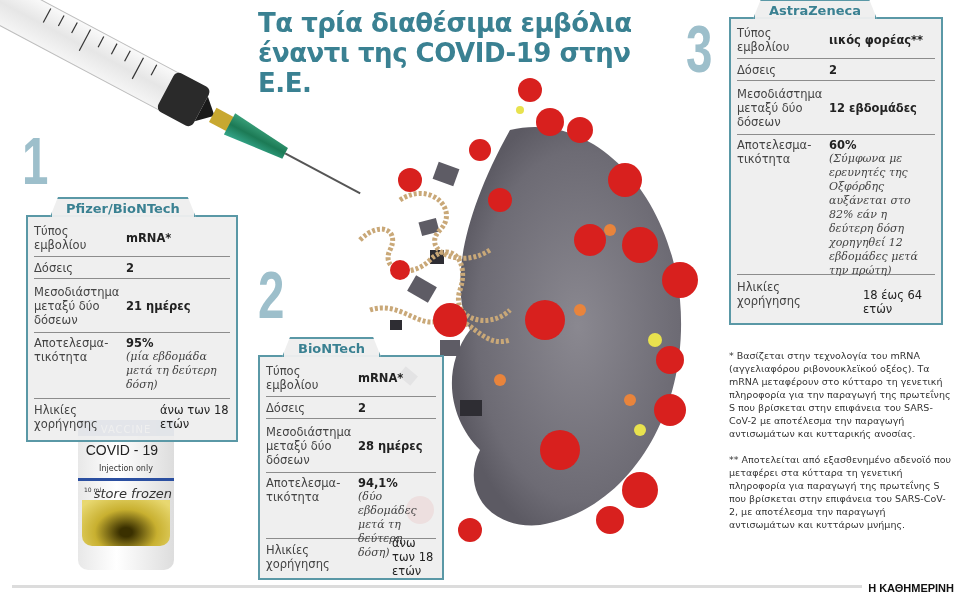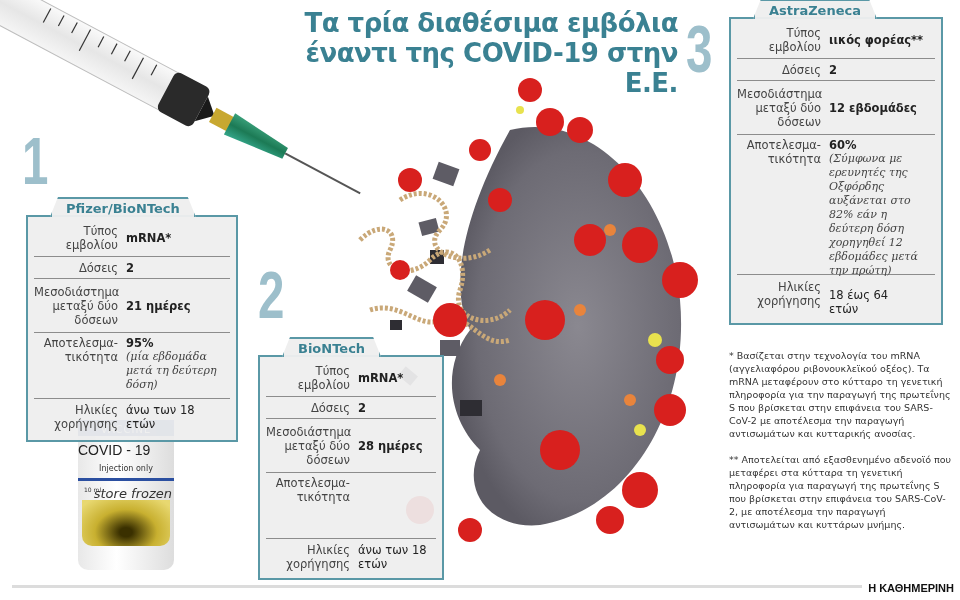--- a/index.html
+++ b/index.html
@@ -2,21 +2,21 @@
 <html><head>
 <meta charset="utf-8">
 <style>
   * { box-sizing: border-box; margin: 0; padding: 0; }
   html, body { width: 960px; height: 600px; overflow: hidden; background: #ffffff; }
   body { position: relative; font-family: "DejaVu Sans", sans-serif; color: #333; }
 
   .title {
     position: absolute; left: 258px; top: 8px; width: 420px;
     font-family: "DejaVu Sans", sans-serif; font-weight: bold;
-    font-size: 26px; line-height: 30px; color: #3a8192; letter-spacing: -0.5px; text-align: right;
+    font-size: 26px; line-height: 30px; color: #3a8192; letter-spacing: -0.5px;
   }
 
   .bignum {
     position: absolute; font-family: "Liberation Sans", sans-serif; font-weight: bold;
     color: #9dbfcb; font-size: 66px; line-height: 66px;
     transform: scaleX(0.72); transform-origin: left top;
   }
 
   .card {
     position: absolute; background: rgba(238,238,238,0.93);
@@ -27,22 +27,22 @@
     background: rgba(238,238,238,0.96);
     border: 2px solid #5a98a6; border-bottom: none;
     clip-path: polygon(8px 0, calc(100% - 8px) 0, 100% 100%, 0 100%);
     padding: 0 14px; color: #3a8192; font-weight: bold; font-size: 13px; line-height: 19px;
     white-space: nowrap;
   }
   .card-tab::before {
     content: ""; position: absolute; inset: 0;
   }
   .row { display: flex; align-items: center; border-bottom: 1.5px solid #8c8c8c; padding: 3px 0; }
-  .row:last-child { border-bottom: none; }
-  .lbl { text-align: right; font-size: 11.5px; line-height: 14px; color: #444; padding-right: 8px; flex: 0 0 auto; }
+  .row:last-child { border-bottom: none; gap: 34px; }
+  .lbl { text-align: left; font-size: 11.5px; line-height: 14px; color: #444; padding-right: 8px; flex: 0 0 auto; }
   .val { font-size: 11.5px; line-height: 14px; color: #222; }
   .val b { font-weight: bold; }
   .val .note { display: block; font-family: "DejaVu Serif", serif; font-style: italic; font-size: 11px; line-height: 14px; color: #444; font-weight: normal; }
 
   .footnotes {
     position: absolute; left: 729px; top: 349px; width: 225px;
     font-size: 9.5px; line-height: 13px; color: #333;
   }
   .footnotes p { margin-bottom: 13px; }
 
@@ -149,21 +149,21 @@
     <circle cx="315" cy="270" r="7"></circle>
       <circle cx="300" cy="360" r="6"></circle>
       <circle cx="180" cy="40" r="4"></circle>
   </g>
 </svg>
 
 <div class="art" style="left:78px;top:420px;width:100px;height:160px;">
   <div style="position:absolute;left:0;top:0;width:96px;height:150px;border-radius:10px;background:linear-gradient(90deg,#e8e8e8,#fff 40%,#ddd);"></div>
   <div style="position:absolute;left:0;top:0;width:96px;height:16px;background:#2b4fa0;opacity:0.8"></div>
   <div style="position:absolute;left:0;top:4px;width:96px;text-align:center;font-size:10px;color:#fff;letter-spacing:1px;">VACCINE</div>
-  <div style="position:absolute;left:0;top:22px;width:80px;text-align:left;font-size:14px;color:#222;font-family:'Liberation Sans',sans-serif;">COVID - 19</div>
+  <div style="position:absolute;left:0;top:22px;width:80px;text-align:right;font-size:14px;color:#222;font-family:'Liberation Sans',sans-serif;">COVID - 19</div>
   <div style="position:absolute;left:0;top:44px;width:96px;text-align:center;font-size:8px;color:#333;">Injection only</div>
   <div style="position:absolute;left:0;top:58px;width:96px;height:3px;background:#2b4fa0"></div>
   <div style="position:absolute;left:6px;top:66px;font-size:6px;color:#333;">10 ml</div>
   <div style="position:absolute;right:6px;top:66px;font-size:13px;color:#333;font-style:italic;">store frozen</div>
   <div style="position:absolute;left:4px;top:80px;width:88px;height:46px;border-radius:0 0 10px 10px;background:radial-gradient(ellipse at 50% 70%,#3a3000 10%,#c8b030 50%,#e8d870 90%);"></div>
 </div>
 
 <div class="title">
   <div>Τα τρία διαθέσιμα εμβόλια</div>
   <div>έναντι της COVID-19 στην Ε.Ε.</div>
@@ -209,20 +209,21 @@
     <div class="row" style="height:22px;">
       <div class="lbl" style="width:92px;">Δόσεις</div>
       <div class="val"><b>2</b></div>
     </div>
     <div class="row" style="height:54px;">
       <div class="lbl" style="width:92px;">Μεσοδιάστημα μεταξύ δύο δόσεων</div>
       <div class="val"><b>28 ημέρες</b></div>
     </div>
     <div class="row" style="height:66px;align-items:flex-start;">
       <div class="lbl" style="width:92px;">Αποτελεσμα-τικότητα</div>
+      <div class="val" style="width:78px;"><b>94,1%</b><span class="note">(δύο εβδομάδες μετά τη δεύτερη δόση)</span></div>
     </div>
     <div class="row" style="height:36px;">
       <div class="lbl" style="width:92px;">Ηλικίες χορήγησης</div>
       <div class="val" style="width:70px;">άνω των 18 ετών</div>
     </div>
   </div>
 </div>
 
 <div class="card" style="left:729px;top:17px;width:214px;height:308px;">
   <div class="card-tab" style="left:22px;">AstraZeneca</div>

